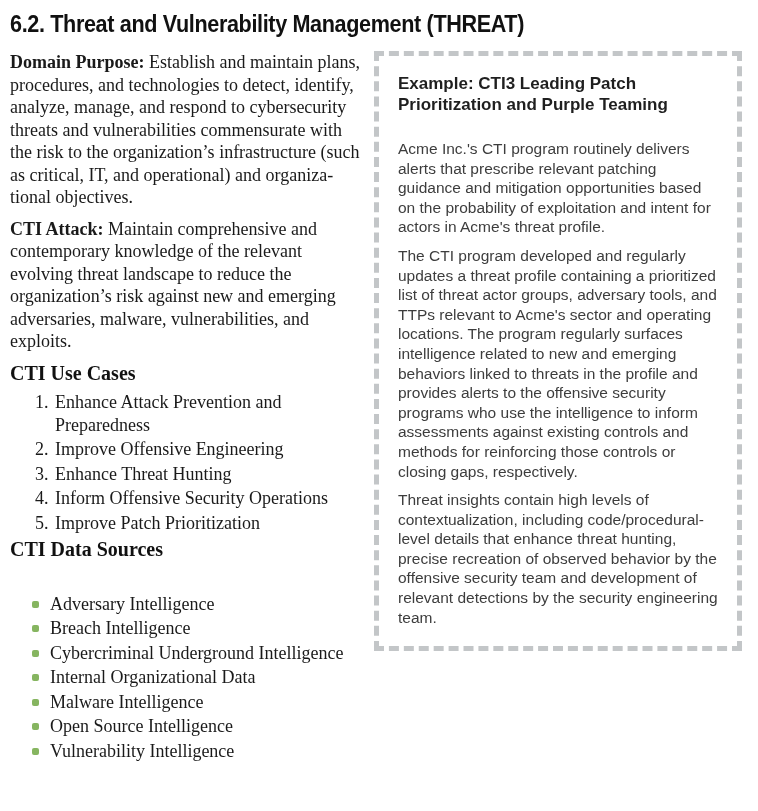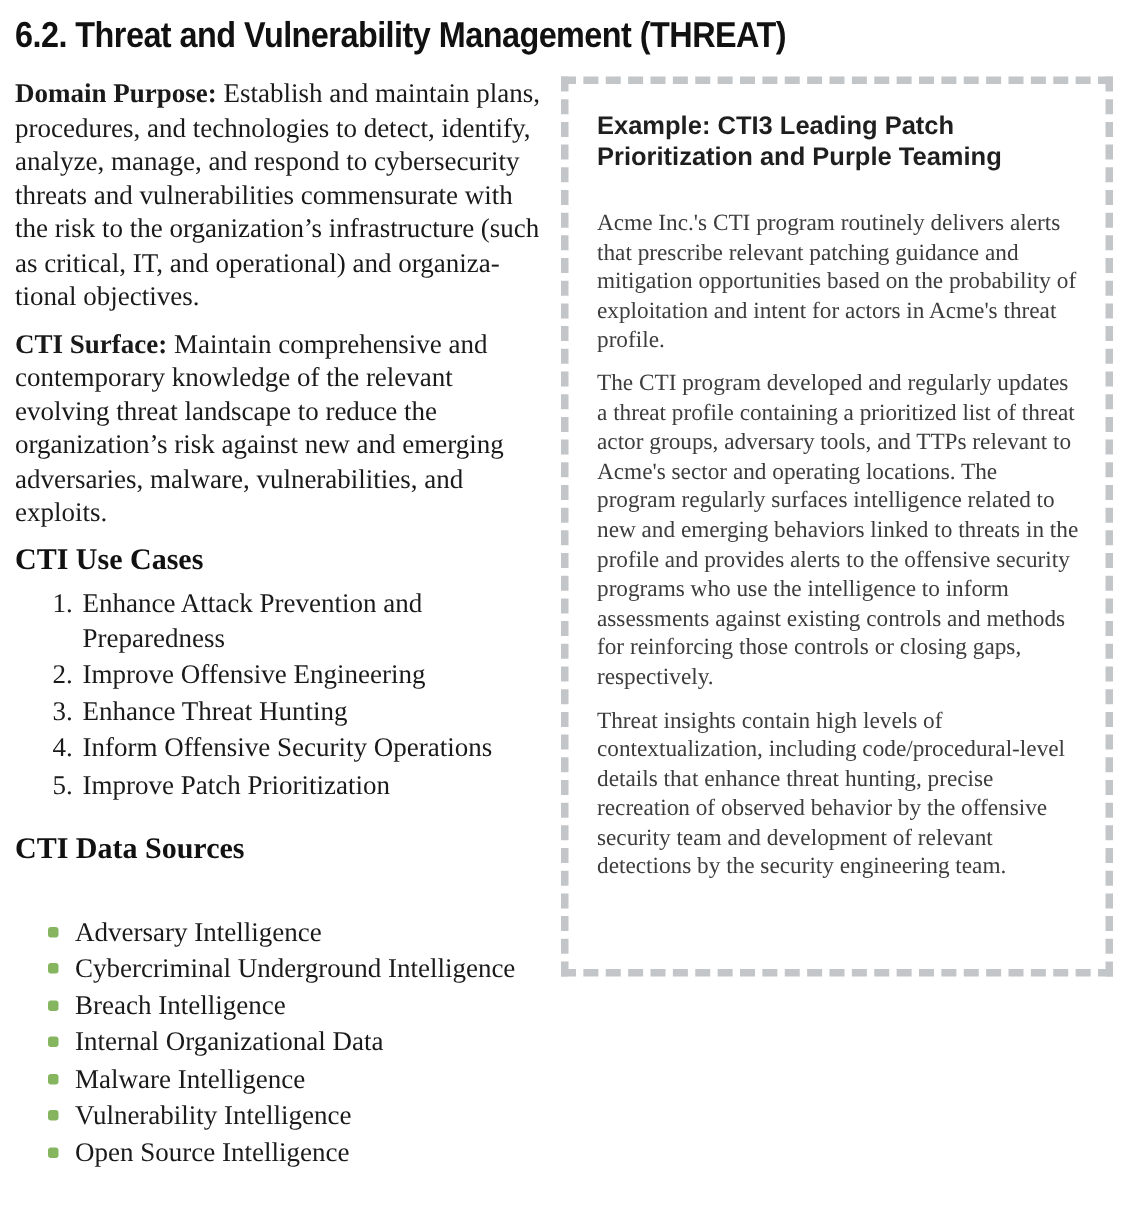--- a/index.html
+++ b/index.html
@@ -40,21 +40,21 @@
   .section-heading {
     font-size: 20px;
     font-weight: bold;
     margin-top: 0;
     margin-bottom: 7px;
     color: #111111;
   }
   ol.use-cases {
     list-style: decimal;
     padding-left: 43px;
-    margin-bottom: 21px;
+    margin-bottom: 4px;
   }
   ol.use-cases li {
     padding-left: 2px;
     margin-bottom: 2px;
   }
   ul.data-sources {
     list-style: none;
     padding-left: 22px;
     margin-top: 32px;
   }
@@ -80,58 +80,58 @@
     line-height: 19.6px;
     color: #3d3d3d;
   }
   .example-box h2 {
     font-size: 17px;
     line-height: 21px;
     font-weight: bold;
     color: #1f1f1f;
     margin-bottom: 24px;
   }
-  .example-box p { margin-bottom: 9px; font-family: Liberation Serif, serif; }
+  .example-box p { margin-bottom: 9px; }
   .example-box p:last-child { margin-bottom: 0; }
 </style>
 </head>
 <body>
 
 <div class="page">
 
   <h1 class="page-title">6.2. Threat and Vulnerability Management (THREAT)</h1>
 
   <div class="columns">
 
     <div class="left-col">
 
       <p><span class="lead">Domain Purpose:</span> <span>Establish and main­tain plans, procedures, and technologies to detect, identify, analyze, manage, and respond to cybersecurity threats and vul­nerabilities commensurate with the risk to the organization’s infrastructure (such as critical, IT, and operational) and organiza­tional objectives.</span></p>
 
-      <p><span class="lead">CTI Surface:</span> <span>Maintain comprehensive and contemporary knowledge of the rele­vant evolving threat landscape to reduce the organization’s risk against new and emerging adversaries, malware, vulnera­bilities, and exploits.</span></p>
+      <p><span class="lead">CTI Attack:</span> <span>Maintain comprehensive and contemporary knowledge of the rele­vant evolving threat landscape to reduce the organization’s risk against new and emerging adversaries, malware, vulnera­bilities, and exploits.</span></p>
 
       <div class="section-heading">CTI Use Cases</div>
 
       <ol class="use-cases">
         <li>Enhance Attack Prevention and Preparedness</li>
         <li>Improve Offensive Engineering</li>
         <li>Enhance Threat Hunting</li>
         <li>Inform Offensive Security Operations</li>
         <li>Improve Patch Prioritization</li>
       </ol>
 
       <div class="section-heading">CTI Data Sources</div>
 
       <ul class="data-sources">
         <li><span class="dot"></span><span>Adversary Intelligence</span></li>
+        <li><span class="dot"></span><span>Breach Intelligence</span></li>
         <li><span class="dot"></span><span>Cybercriminal Underground Intelligence</span></li>
-        <li><span class="dot"></span><span>Breach Intelligence</span></li>
         <li><span class="dot"></span><span>Internal Organizational Data</span></li>
         <li><span class="dot"></span><span>Malware Intelligence</span></li>
+        <li><span class="dot"></span><span>Open Source Intelligence</span></li>
         <li><span class="dot"></span><span>Vulnerability Intelligence</span></li>
-        <li><span class="dot"></span><span>Open Source Intelligence</span></li>
       </ul>
 
     </div>
 
     <div class="example-box">
       <h2>Example: CTI3 Leading Patch Prioritization and Purple Teaming</h2>
       <p>Acme Inc.'s CTI program routinely delivers alerts that prescribe relevant patching guidance and mitigation opportunities based on the probability of exploitation and intent for actors in Acme's threat profile.</p>
       <p>The CTI program developed and regularly updates a threat profile containing a prioritized list of threat actor groups, adversary tools, and TTPs relevant to Acme's sector and operating locations. The program regularly surfaces intelligence related to new and emerging behaviors linked to threats in the profile and provides alerts to the offensive security programs who use the intelligence to inform assessments against existing controls and methods for reinforcing those controls or closing gaps, respectively.</p>
       <p>Threat insights contain high levels of contextualization, including code/pro­cedural-level details that enhance threat hunting, precise recreation of observed behavior by the offensive security team and development of relevant detections by the security engineering team.</p>
     </div>

